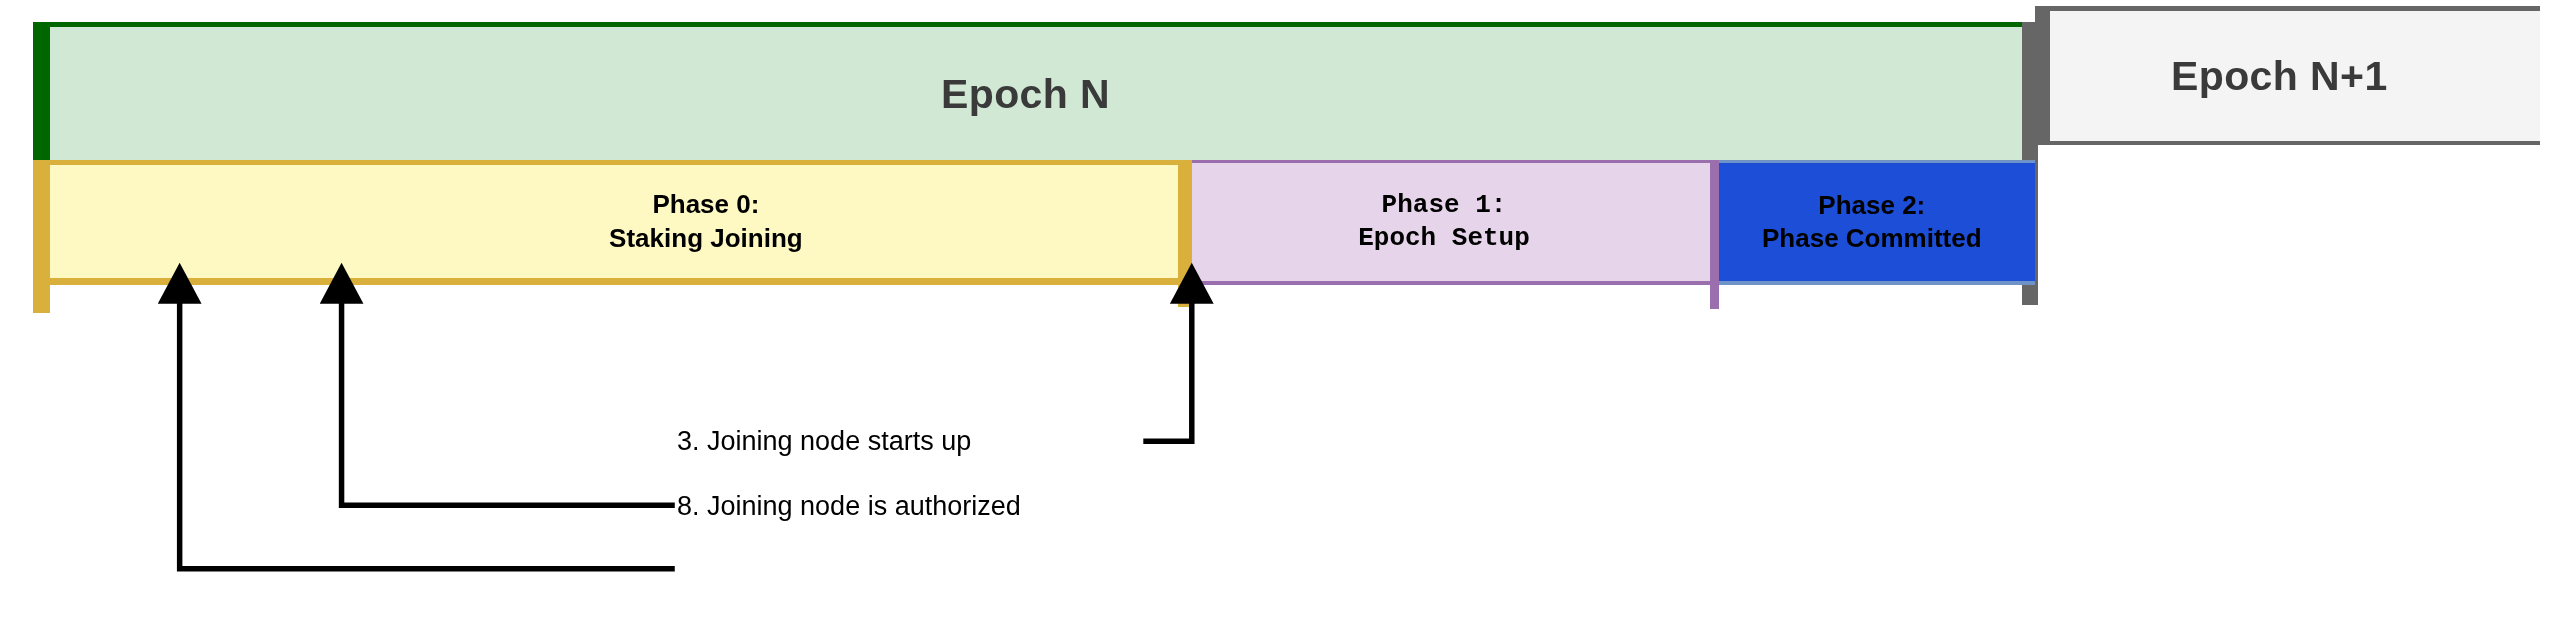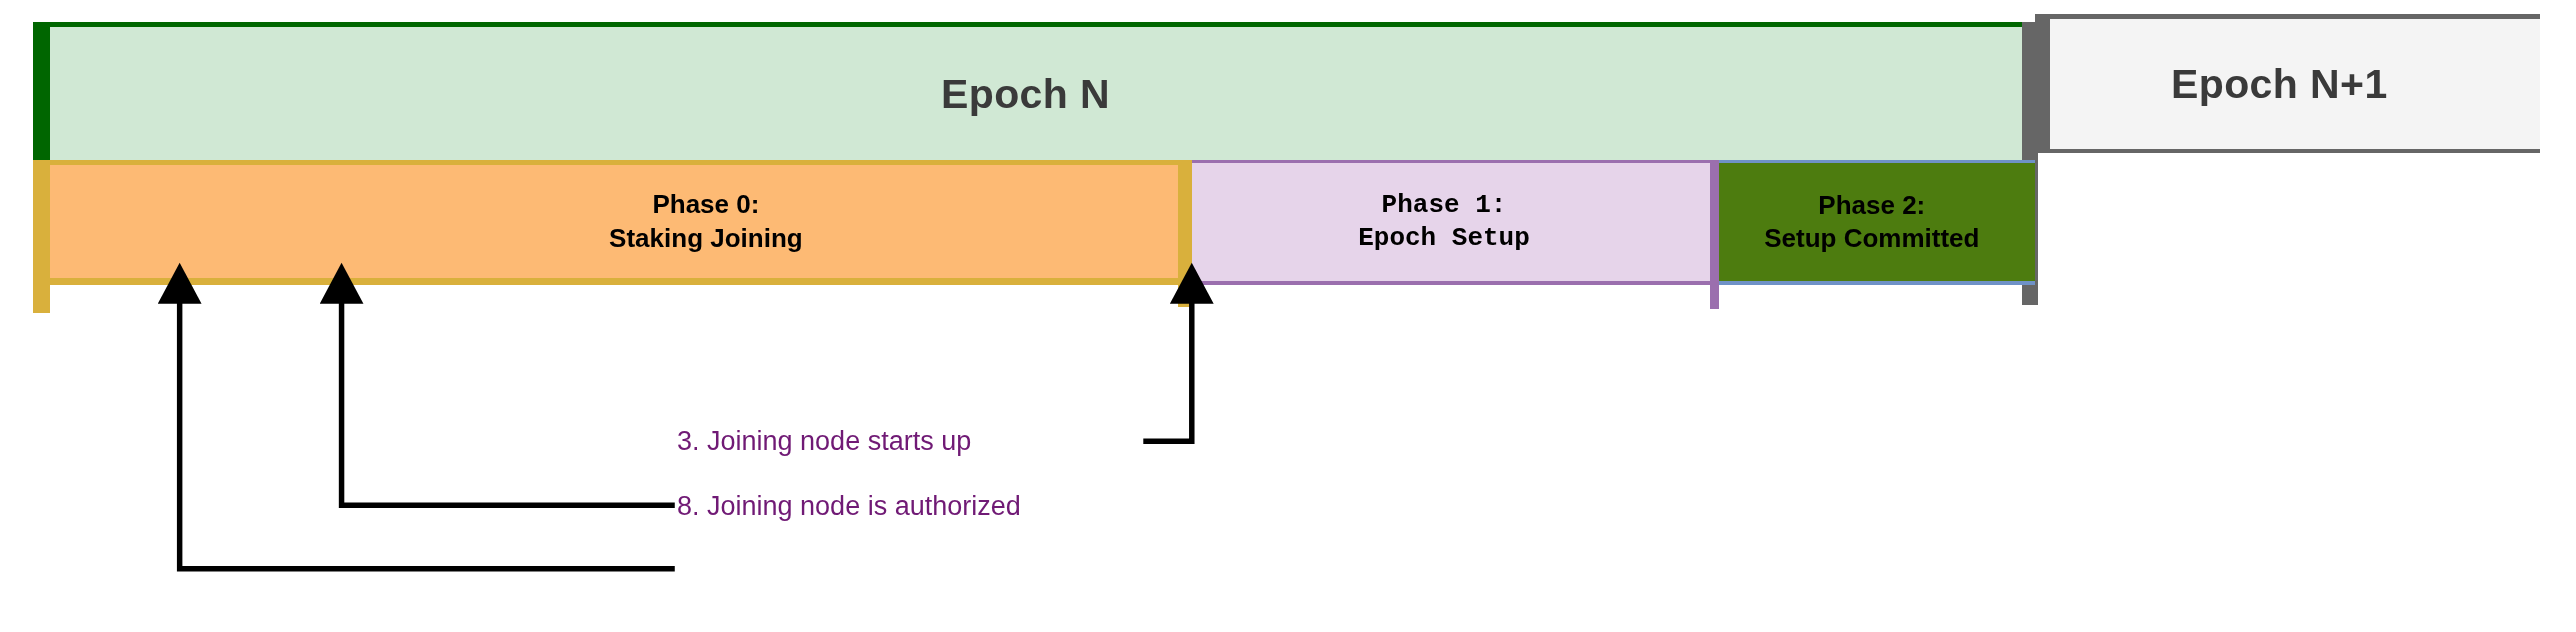--- a/index.html
+++ b/index.html
@@ -38,21 +38,21 @@
     font-size: 41px;
     font-weight: bold;
     color: #3a3a3a;
     letter-spacing: 0.4px;
     position: relative;
     left: -17px;
   }
   
   .epoch-n1 {
     left: 2035px;
-    top: 14px;
+    top: 6px;
     width: 505px;
     height: 139px;
     background: #f4f4f4;
     border-top: 5.5px solid #666666;
     border-bottom: 4.7px solid #666666;
     border-left: 15.7px solid #666666;
     display: flex;
     align-items: center;
     justify-content: center;
   }
@@ -85,40 +85,40 @@
     justify-content: center;
     line-height: 1.28;
     font-size: 26px;
     font-weight: bold;
     color: #000000;
     white-space: nowrap;
   }
   .phase0 {
     left: 33px;
     width: 1346px;
-    background: #fdba74;
+    background: #fef9c3;
     border-top: 5.5px solid #d9b03c;
     border-bottom: 7px solid #d9b03c;
     border-left: 17px solid #d9b03c;
   }
   .phase0 .phase-text { position: relative; left: -8.6px; }
   .phase1 {
     left: 1178px;
     width: 532px;
     background: #e6d4ea;
     border-top: 3.9px solid #9b6fae;
     border-bottom: 4.7px solid #9b6fae;
     border-left: 14px solid #d9b03c;
     font-family: Liberation Mono, monospace;
   }
   .phase1 .phase-text { position: relative; left: -7px; }
   .phase2 {
     left: 1710px;
     width: 325px;
-    background: #4d7c0f;
+    background: #1d4ed8;
     border-top: 3.9px solid #6f92c7;
     border-bottom: 4.7px solid #6f92c7;
     border-left: 8.6px solid #9b6fae;
   }
   .phase2 .phase-text { position: relative; left: -4.7px; }
   
   .stub {
     position: absolute;
     width: 8.6px;
     background: #d9b03c;
@@ -132,21 +132,21 @@
     position: absolute;
     left: 0;
     top: 0;
     width: 2576px;
     height: 632px;
   }
   .callout-label {
     position: absolute;
     left: 677px;
     font-size: 27px;
-    color: #701a75;
+    color: #000000;
     white-space: nowrap;
   }
   .lbl3 { top: 426px; }
   .lbl2 { top: 491px; }
   .lbl1 { top: 554px; }
 </style>
 </head>
 <body>
 
 <div id="canvas">
@@ -166,21 +166,21 @@
     <div class="phase-text">Staking Joining</div>
   </div>
 
   <div class="phase phase1">
     <div class="phase-text">Phase 1:</div>
     <div class="phase-text">Epoch Setup</div>
   </div>
 
   <div class="phase phase2">
     <div class="phase-text">Phase 2:</div>
-    <div class="phase-text">Setup Committed</div>
+    <div class="phase-text">Phase Committed</div>
   </div>
 
   <div class="stub stub-left"></div>
   <div class="stub stub-p1"></div>
   <div class="stub stub-p2"></div>
 
   <svg id="callouts" viewBox="0 0 3292 808">
     <defs>
       <marker id="arrowhead" markerWidth="9" markerHeight="9" refX="1.2" refY="4" orient="auto" markerUnits="strokeWidth">
         <path d="M0,0 L0,8 L7.5,4 z" fill="#000000"></path>

